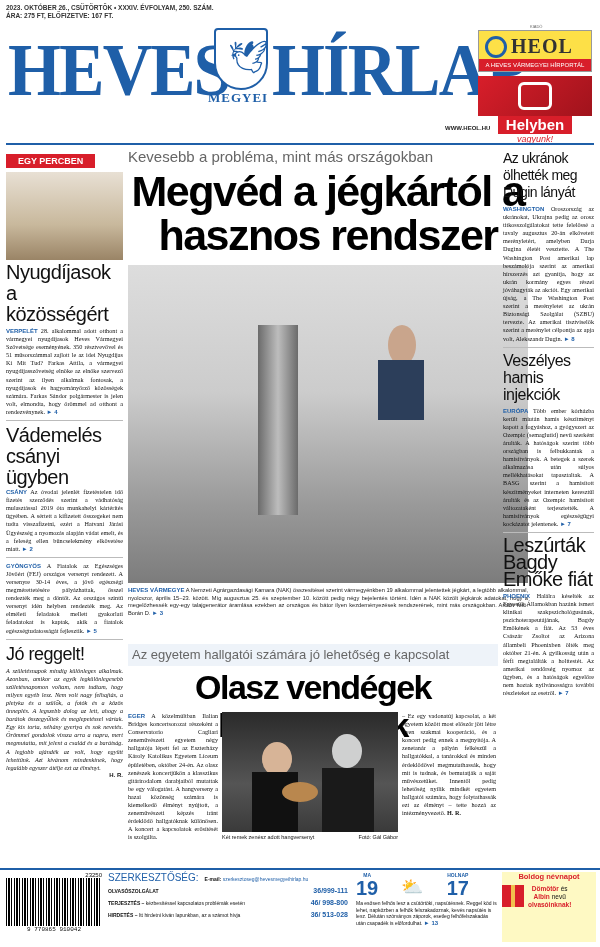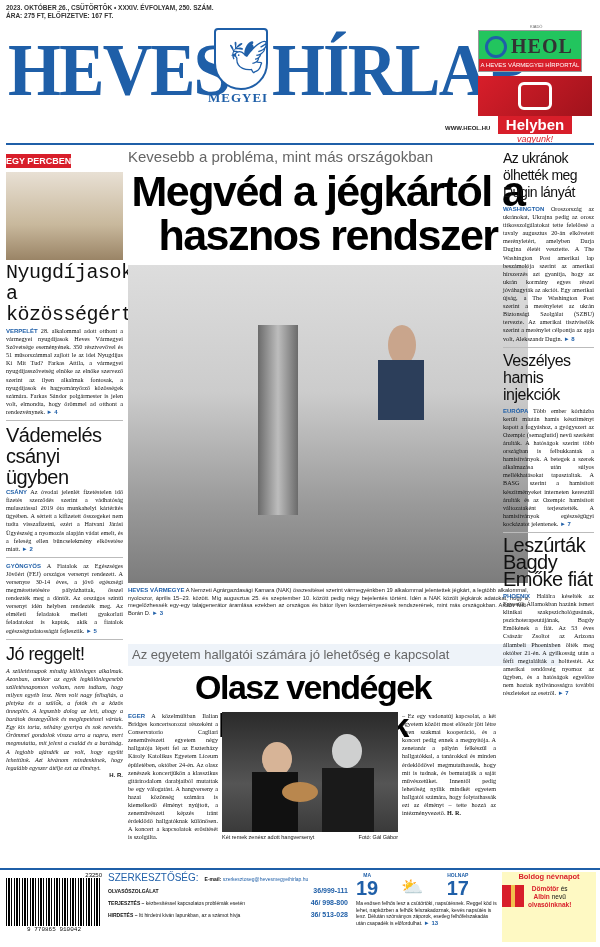--- a/index.html
+++ b/index.html
@@ -14,39 +14,39 @@
   .brand-left, .brand-right { position: absolute; top: 6px; font-family: "Liberation Serif", serif; font-weight: bold; color: #1f5fa8; font-size: 74px; letter-spacing: -2px; line-height: 80px; transform: scaleX(0.92); transform-origin: left; }
   .brand-left { left: 8px; }
   .brand-right { left: 272px; }
   .crest { position:absolute; left: 214px; top: 4px; width: 54px; height: 62px; border: 2px solid #1f5fa8; border-radius: 4px 4px 27px 27px; background: #fff; }
   .crest-bird { position:absolute; left: 12px; top: 8px; font-size: 32px; color:#1f5fa8; }
   .megyei { position:absolute; left: 208px; top: 66px; font: bold 13px "Liberation Serif", serif; color:#1f5fa8; letter-spacing: 1px; }
   .web { position:absolute; left: 445px; top: 125px; font: bold 6px "Liberation Sans", sans-serif; color:#222; }
   .rule { height: 2px; background: #1f5fa8; }
 
   
-  .heol { left: 478px; top: 30px; width: 104px; height: 42px; border: 1px solid #999; background:#22c55e; }
+  .heol { left: 478px; top: 30px; width: 114px; height: 42px; border: 1px solid #999; background:#fde047; }
   .heol-name { position:absolute; left: 32px; top: 4px; font: bold 20px "Liberation Serif", serif; color: #333; letter-spacing: 1px;}
   .heol-logo { position:absolute; left: 6px; top: 5px; width: 22px; height: 22px; border-radius: 50%; border: 3px solid #1f5fa8; }
   .heol-sub { position:absolute; left: 0; bottom: 0; width: 100%; background:#d81e2a; color:#fff; font: 6px/12px "Liberation Sans", sans-serif; text-align:center; }
   .kiado { left: 530px; top: 24px; font: 4px "Liberation Sans", sans-serif; color: #666; }
   .helyben-img { left: 478px; top: 76px; width: 114px; height: 40px; background: linear-gradient(135deg,#d81e2a,#a0131c); }
   .helyben { left: 478px; top: 116px; width: 114px; text-align: center; }
   .helyben-box { display:inline-block; background:#d81e2a; color:#fff; font: bold 15px/18px "Liberation Sans", sans-serif; padding: 0 8px; }
   .helyben-sub { font: italic 9px "Liberation Sans", sans-serif; color:#d81e2a; }
 
   
   .col-left { left: 6px; top: 150px; width: 117px; }
   .col-right { left: 503px; top: 150px; width: 91px; }
   .body-text { font: 6.2px/8.1px "Liberation Serif", serif; text-align: justify; }
   .lead { font-family:"Liberation Sans", sans-serif; font-weight: bold; color: #1f5fa8; font-size: 6px; }
   .pageref { font: bold 6px "Liberation Sans", sans-serif; color: #1f5fa8; }
   .h-side { font: 20px/21px "Liberation Sans", sans-serif; color: #111; letter-spacing:-0.5px; }
   .divider { height: 1px; background: #bbb; margin: 4px 0; }
-  .red-tab { background:#d81e2a; color:#fff; font: bold 9px/14px "Liberation Sans", sans-serif; padding: 0 0; display:inline-block; }
+  .red-tab { background:#d81e2a; color:#fff; font: bold 9px/14px "Liberation Sans", sans-serif; padding: 0 12px; display:inline-block; }
 
   
   .kicker { font: 15px "Liberation Sans", sans-serif; color: #666; }
   .headline { font: bold 43px/44px "Liberation Sans", sans-serif; letter-spacing:-1.5px; text-align:center; color:#000; }
   .photo { background: linear-gradient(180deg, #ddd 0%, #ccc 40%, #9a9a9a 75%, #7c7c7c 100%); }
   .caption { font: 5.7px/7.6px "Liberation Sans", sans-serif; color:#222; text-align: justify; }
   .banner-bar { background:#eef3f9; }
   .bottom-bar { border-top: 2px solid #1f5fa8; }
 </style>
 </head>
@@ -79,21 +79,21 @@
 <div class="abs helyben">
   <div class="helyben-box">Helyben</div>
   <div class="helyben-sub">vagyunk!</div>
 </div>
 
 <div class="abs rule" style="left:6px; top:143px; width:588px;"></div>
 
 <div class="abs col-left">
   <div class="red-tab">EGY PERCBEN</div>
   <div class="photo" style="height:88px; margin-top:4px; background:linear-gradient(180deg,#e8e0d4,#c8b89c 60%,#9a8466);"></div>
-  <div class="h-side" style="margin-top:2px;font-family:Liberation Mono, monospace;">Nyugdíjasok a közösségért</div>
+  <div class="h-side" style="margin-top:2px;">Nyugdíjasok a közösségért</div>
   <div class="body-text" style="margin-top:2px;"><span class="lead">VERPELÉT</span><span> 28. alkalommal adott otthont a vármegyei nyugdíjasok Heves Vármegyei Szövetsége eseményének. 350 résztvevővel és 51 műsorszámmal zajlott le az idei Nyugdíjas Ki Mit Tud? Farkas Attila, a vármegyei nyugdíjasszövetség elnöke az elnöke szervező szerint az ilyen alkalmak fontosak, a nyugdíjasok és hagyományőrző közösségek számára. Farkas Sándor polgármester is jelen volt, elmondta, hogy örömmel ad otthont a rendezvénynek.</span> <span class="pageref">► 4</span></div>
   <div class="divider"></div>
   <div class="h-side">Vádemelés csányi ügyben</div>
   <div class="body-text"><span class="lead">CSÁNY</span><span> Az óvodai jelenlét fizetéstelen idő fizetés szerződés szerint a vádhatóság mulasztással 2019 óta munkahelyi kártérítés ügyében. A sértett a kifizetett összegeket nem tudta visszafizetni, ezért a Hatvani Járási Ügyészség a nyomozás alapján vádat emelt, és a feleség ellen bűncselekmény elkövetése miatt.</span> <span class="pageref">► 2</span></div>
   <div class="divider"></div>
   <div class="body-text"><span class="lead">GYÖNGYÖS</span><span> A Fiatalok az Egészséges Jövőért (FEJ) országos versenyt rendezett. A versenyre 30-14 éves, a jövő egészségi megmérettetésére pályázhattak, ősszel rendezték meg a döntőt. Az országos szintű versenyt idén helyben rendezték meg. Az elméleti feladatok mellett gyakorlati feladatokat is kaptak, akik a fiatalok egészségtudatosságát fejlesztik.</span> <span class="pageref">► 5</span></div>
   <div class="divider"></div>
   <div class="h-side red" style="font-size:18px;">Jó reggelt!</div>
   <div class="body-text" style="font-style:italic; margin-top:2px;">A születésnapok mindig különleges alkalmak. Azonban, amikor az egyik legkülönlegesebb születésnapomon voltam, nem tudtam, hogy milyen egyéb lesz. Nem volt nagy felhajtás, a pletyka és a szülők, a fotók és a közös ünneplés. A legszebb dolog az lett, ahogy a barátok összegyűltek és meglepetéssel vártak. Egy kis torta, néhány gyertya és sok nevetés. Örömmel gondolok vissza arra a napra, mert megmutatta, mit jelent a család és a barátság. A legjobb ajándék az volt, hogy együtt lehettünk. Azt kívánom mindenkinek, hogy legalább egyszer átélje ezt az élményt.</div>
   <div style="text-align:right; font: bold 6px 'Liberation Sans', sans-serif;">H. R.</div>
@@ -103,21 +103,21 @@
   <div class="kicker">Kevesebb a probléma, mint más országokban</div>
   <div class="headline" style="margin-top:4px;">Megvéd a jégkártól a hasznos rendszer</div>
   <div class="photo" style="height:318px; margin-top:8px; position:relative;">
     <div style="position:absolute; left:130px; top:60px; width:40px; height:190px; background:linear-gradient(90deg,#6b6b6b,#bdbdbd,#6b6b6b);"></div>
     <div style="position:absolute; left:260px; top:60px; width:28px; height:40px; border-radius:50%; background:#c9a58c;"></div>
     <div style="position:absolute; left:250px; top:95px; width:46px; height:60px; background:#2c3e5a;"></div>
   </div>
   <div class="caption" style="margin-top:4px;"><span class="lead">HEVES VÁRMEGYE</span><span> A Nemzeti Agrárgazdasági Kamara (NAK) összesítései szerint vármegyénkben 19 alkalommal jelentettek jégkárt, a legtöbb alkalommal, nyolcszor, április 15–23. között. Míg augusztus 25. és szeptember 10. között pedig négy bejelentés történt. Idén a NAK közölt jégkárok adatokat, hogy a megelőzhessék egy-egy talajgenerátor áramlása ezekben az országos és bátor ilyen kezdeményezések rendszerének, mint más országokban. Archív fotó: Borán D.</span> <span class="pageref">► 3</span></div>
 </div>
 
-<div class="abs banner-bar" style="left:128px; top:644px; width:432px; height:22px;">
+<div class="abs banner-bar" style="left:128px; top:644px; width:370px; height:22px;">
   <div class="kicker" style="font-size:13px; padding:3px 4px;">Az egyetem hallgatói számára jó lehetőség e kapcsolat</div>
 </div>
 <div class="abs headline" style="left:128px; top:668px; width:370px; font-size:34px; line-height:38px;">Olasz vendégek koncerteztek</div>
 
 <div class="abs body-text" style="left:128px; top:712px; width:90px;"><span class="lead">EGER</span><span> A közelmúltban Ilalian Bridges koncertsorozat részeként a Conservatorio Cagliari zeneművészeti egyetem négy hallgatója lépett fel az Eszterházy Károly Katolikus Egyetem Líceum épületében, október 24-én. Az olasz zenészek koncertjükön a klasszikus gitárirodalom darabjaiból mutattak be egy válogatást. A hangverseny a hazai közönség számára is kiemelkedő élményt nyújtott, a zeneművészeti képzés iránt érdeklődő hallgatóknak különösen. A koncert a kapcsolatok erősítését is szolgálta.</span></div>
 <div class="abs photo" style="left:222px; top:712px; width:176px; height:120px; background:linear-gradient(180deg,#2a2a2a,#555 60%,#3a3a3a);">
   <div style="position:absolute;left:40px;top:30px;width:30px;height:34px;border-radius:50%;background:#d7b497;"></div>
   <div style="position:absolute;left:110px;top:22px;width:30px;height:34px;border-radius:50%;background:#cfd0d0;"></div>
   <div style="position:absolute;left:30px;top:60px;width:46px;height:60px;background:#111;"></div>
   <div style="position:absolute;left:100px;top:56px;width:52px;height:64px;background:#1a1a1a;"></div>

